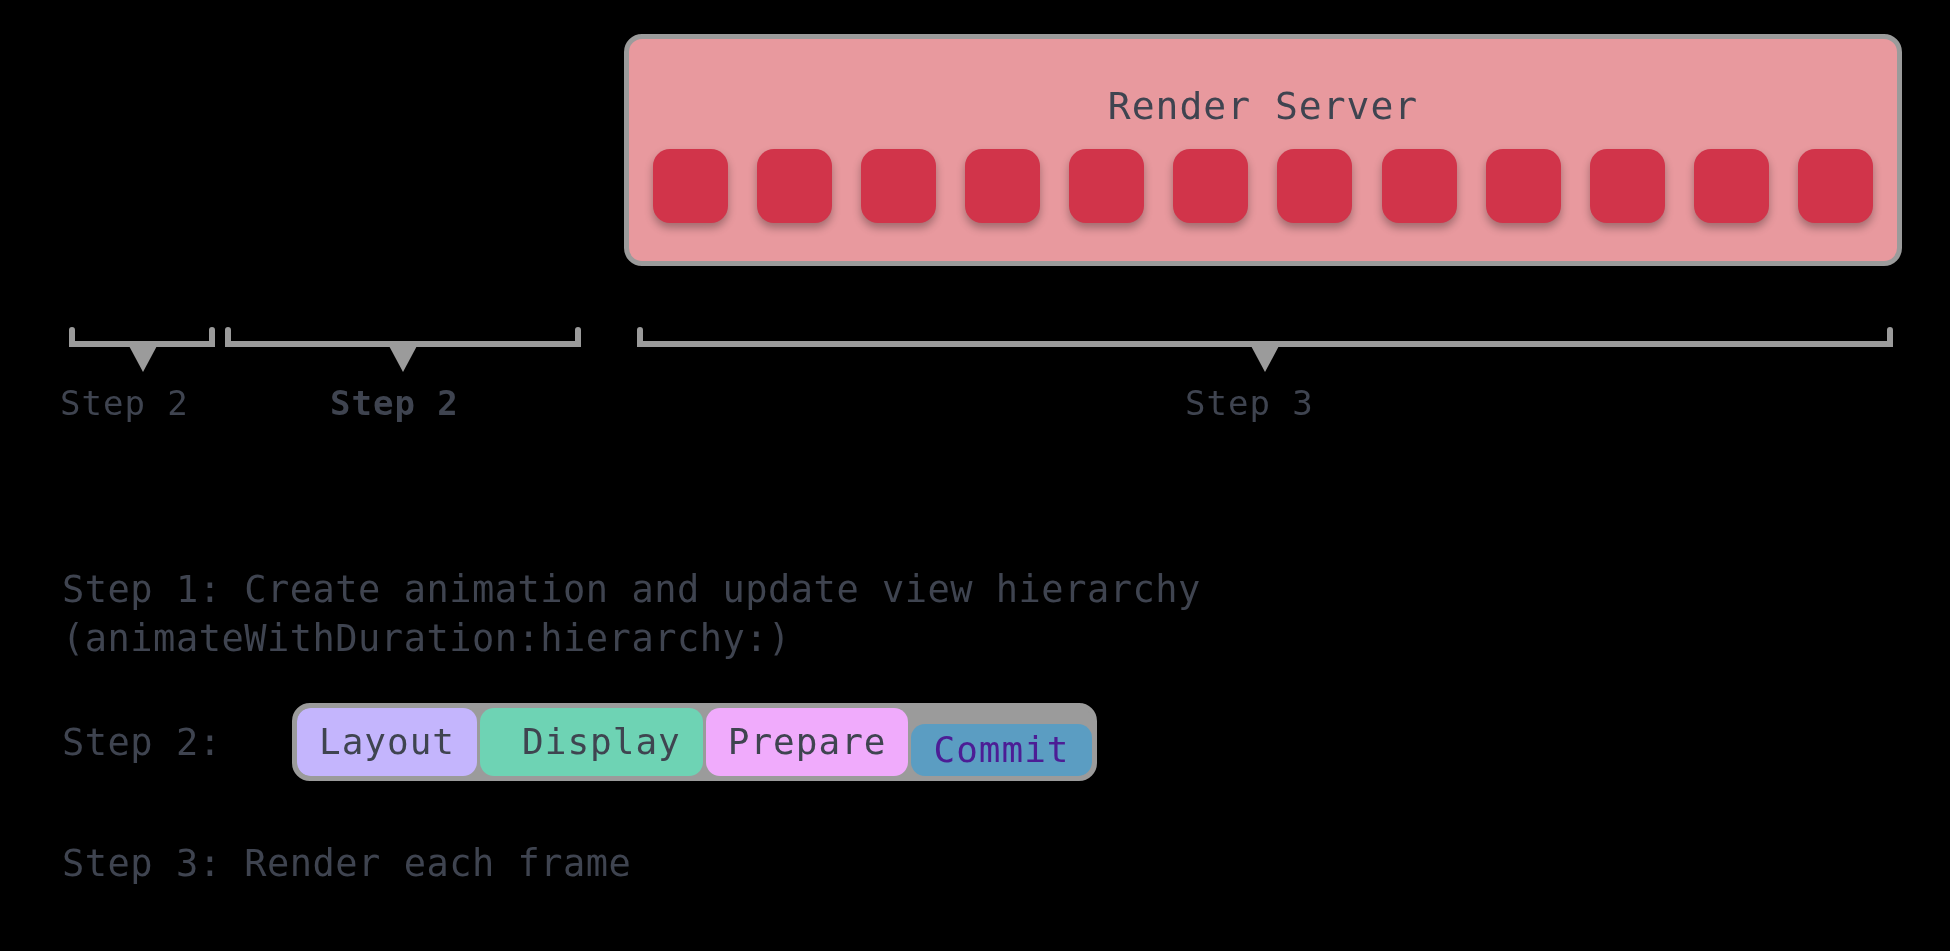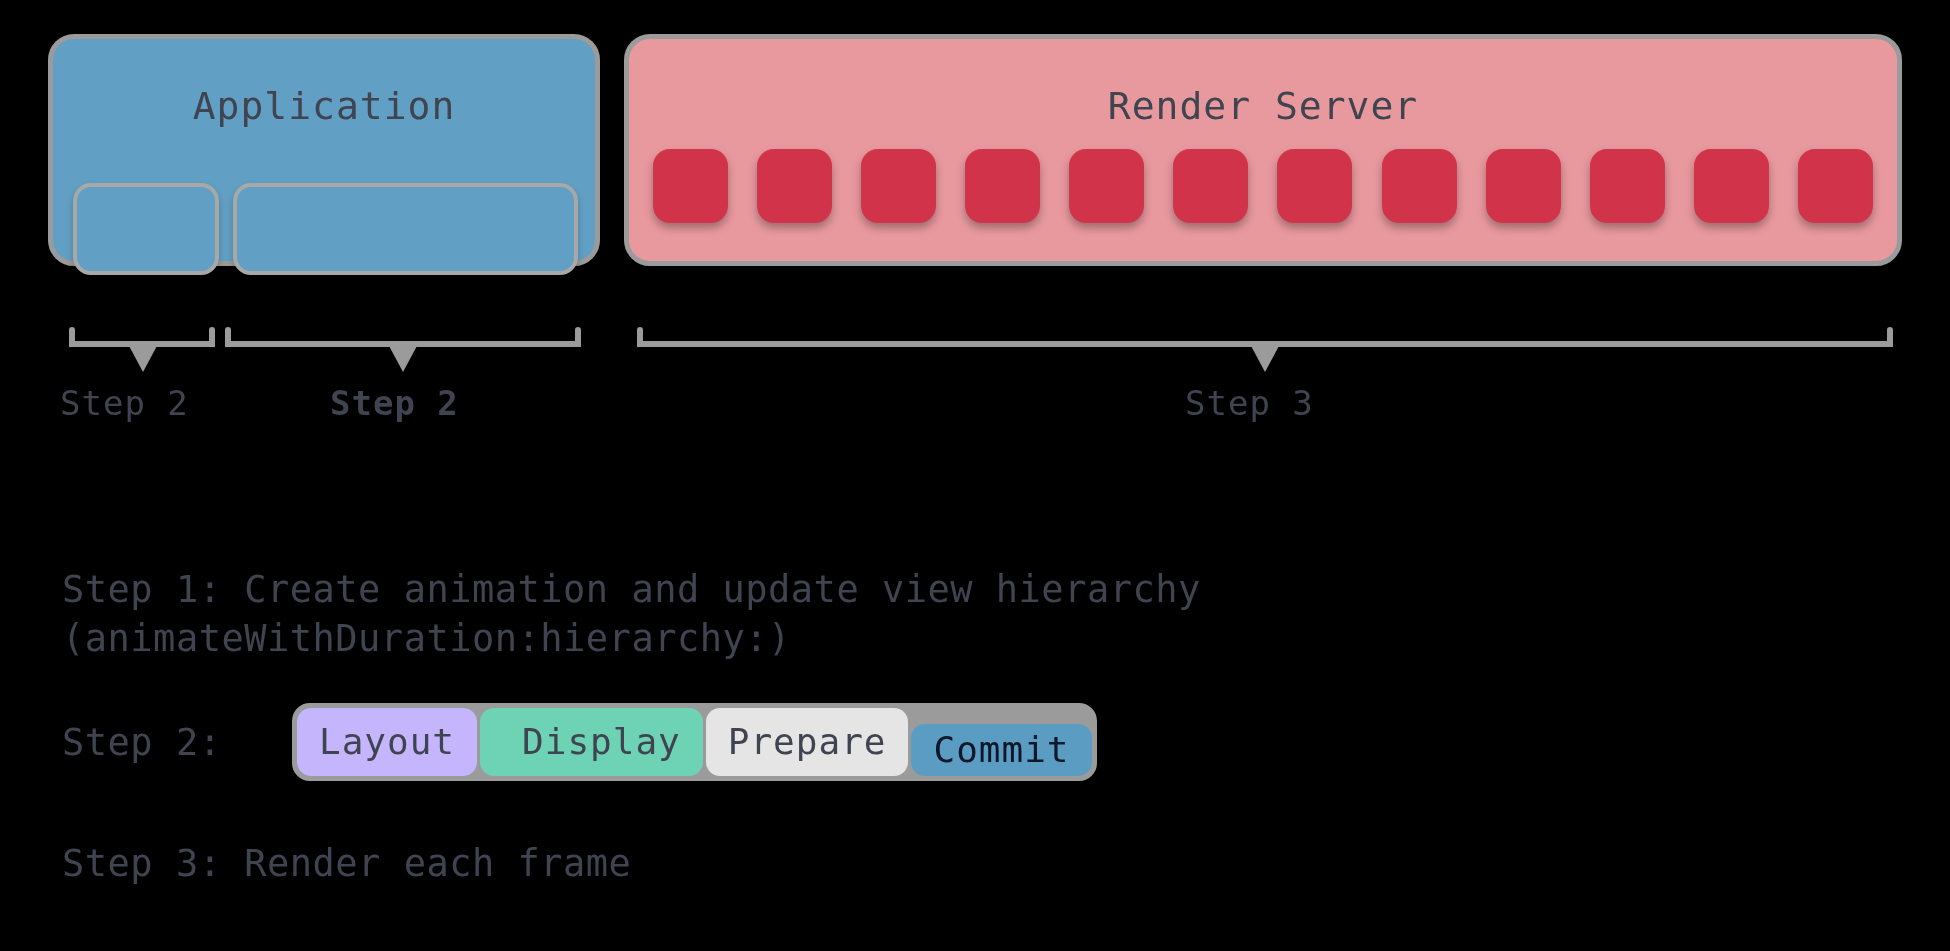--- a/index.html
+++ b/index.html
@@ -35,20 +35,21 @@
     height: 232px;
     background: #61a0c4;
   }
 
   #render-server-panel {
     left: 624px;
     top: 34px;
     width: 1278px;
     height: 232px;
     background: #e8999e;
+    border-radius: 18px;
   }
 
   .panel-title {
     position: absolute;
     top: 48px;
     left: 0;
     width: 100%;
     text-align: center;
     color: #3f4450;
     font-size: 38px;
@@ -178,25 +179,20 @@
     margin-top: 58px;
   }
 
   #legend-step1-line2 { }
 </style>
 </head>
 <body>
 
 <div id="stage">
 
-  <div class="panel" id="application-panel">
-    <div class="panel-title">Application</div>
-    <div class="subbox" id="app-subbox-1"></div>
-    <div class="subbox" id="app-subbox-2"></div>
-  </div>
 
   <div class="panel" id="render-server-panel">
     <div class="panel-title">Render Server</div>
     <div id="frame-squares">
         <div class="frame-square" style="background: rgb(209, 52, 74);"></div>
         <div class="frame-square" style="background: rgb(209, 52, 74);"></div>
         <div class="frame-square" style="background: rgb(209, 52, 74);"></div>
         <div class="frame-square" style="background: rgb(209, 52, 74);"></div>
         <div class="frame-square" style="background: rgb(209, 52, 74);"></div>
         <div class="frame-square" style="background: rgb(209, 52, 74);"></div>
@@ -233,21 +229,21 @@
 
     <div class="legend-line">Step 1: Create animation and update view hierarchy</div>
 
     <div class="legend-line" id="legend-step1-line2">(animateWithDuration:hierarchy:)</div>
 
     <div id="legend-step2-row">
       <div id="legend-step2-label">Step 2:</div>
       <div id="phase-pills">
           <div class="phase-pill" style="background: #c4b5fd; color: rgb(63, 68, 80);">Layout</div>
           <div class="phase-pill" style="background: rgb(110, 211, 180); color: rgb(63, 68, 80); padding-left: 42px;">Display</div>
-          <div class="phase-pill" style="background: #e5e5e5; color: rgb(63, 68, 80);">Prepare</div>
-          <div class="phase-pill" style="background: rgb(91, 157, 194); color: #0f172a; margin-top: 16px;">Commit</div>
+          <div class="phase-pill" style="background: #f0abfc; color: rgb(63, 68, 80);">Prepare</div>
+          <div class="phase-pill" style="background: rgb(91, 157, 194); color: #4c1d95; margin-top: 16px;">Commit</div>
         </div>
     </div>
 
     <div class="legend-line" id="legend-step3-row">Step 3: Render each frame</div>
   </div>
 
 </div>
 
 </body></html>

